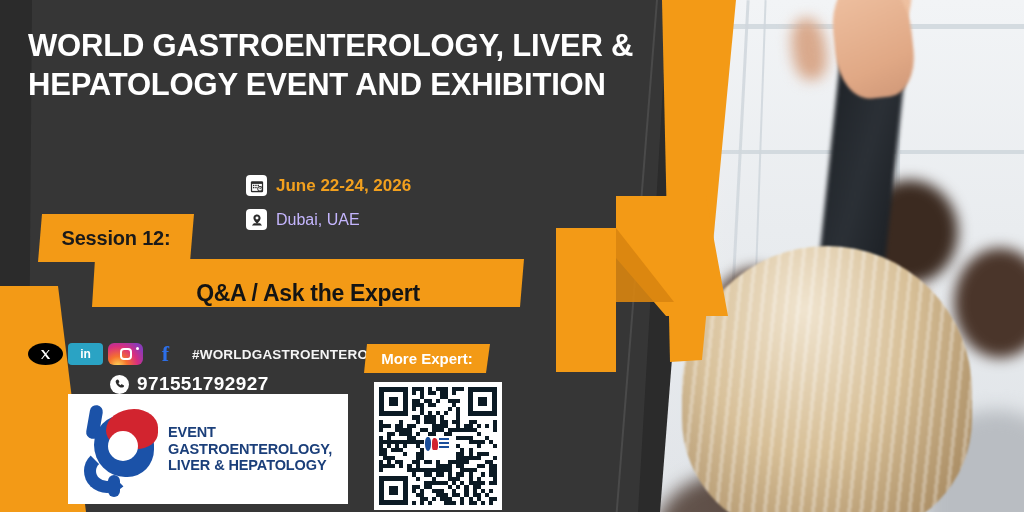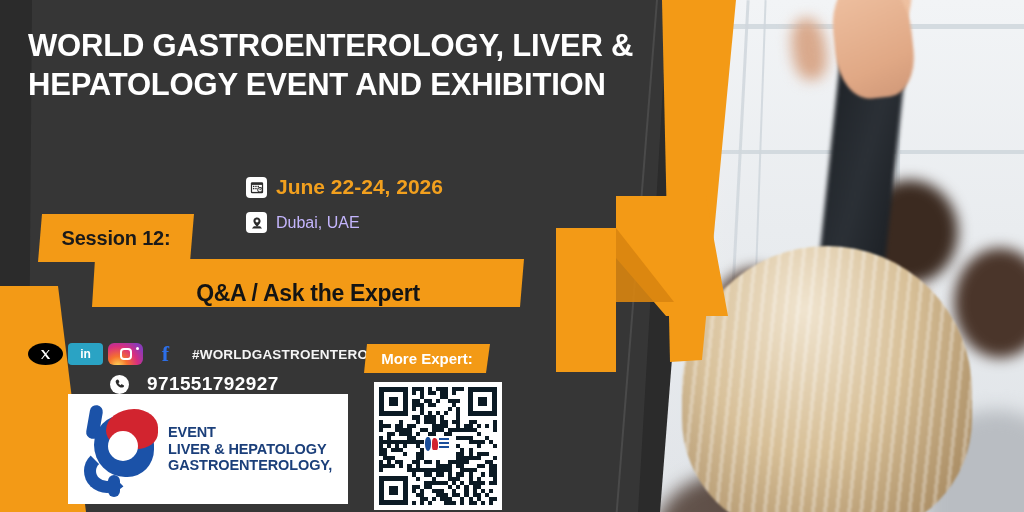--- a/index.html
+++ b/index.html
@@ -121,21 +121,21 @@
   }
 
   
   .meta { position:absolute; left:246px; top:175px; }
   .meta-row { display:flex; align-items:center; gap:9px; margin-bottom:13px; }
   .meta-ico {
     width:21px; height:21px; border-radius:4px; background:#ffffff;
     display:flex; align-items:center; justify-content:center; flex:0 0 auto;
   }
   .meta-ico svg { display:block; }
-  .meta-date { color:#f2a01e; font-size:21px; font-weight:bold; }
+  .meta-date { color:#f2a01e; font-size:17px; font-weight:bold; }
   .meta-loc  { color:#c4b5fd; font-size:16px; }
 
   
   .session-tag {
     position:absolute; left:38px; top:214px; width:156px; height:48px;
     background:#f39a16;
     clip-path:polygon(4px 0, 156px 0, 152px 48px, 0 48px);
     display:flex; align-items:center; justify-content:center;
   }
   .session-tag span { color:#1a1a1a; font-size:20px; font-weight:bold; letter-spacing:-.2px; }
@@ -154,21 +154,21 @@
   .s-x  { border-radius:50%; background:#000; color:#fff; font-size:13px; font-weight:bold; }
   .s-in { border-radius:4px; background:#2aa3c4; color:#fff; font-size:12px; font-weight:bold; }
   .s-ig { border-radius:6px; background:
             radial-gradient(circle at 28% 105%, #fdd85a 0%, #f5722e 28%, #d92e7f 58%, #8a3ab9 85%);
           position:relative; }
   .s-ig .ring { width:12px; height:12px; border:2px solid #fff; border-radius:4px; }
   .s-ig .dot { position:absolute; top:4px; right:4px; width:3px; height:3px; background:#fff; border-radius:50%; }
   .s-fb { color:#2d6fe8; font-size:22px; font-weight:bold; line-height:1; font-family:"Liberation Serif", serif; }
   .hashtag { color:#f5f5f5; font-size:13.5px; font-weight:bold; letter-spacing:.2px; margin-left:4px; }
 
-  .phone { position:absolute; left:110px; top:373px; display:flex; align-items:center; gap:18px; }
+  .phone { position:absolute; left:110px; top:373px; display:flex; align-items:center; gap:8px; }
   .phone-ico { width:19px; height:19px; border-radius:50%; background:#fff; display:flex; align-items:center; justify-content:center; }
   .phone-num { color:#ffffff; font-size:19px; font-weight:bold; letter-spacing:.4px; }
 
   
   .more-details {
     position:absolute; left:364px; top:344px; width:126px; height:29px;
     background:#f39a16;
     clip-path:polygon(3px 0, 126px 0, 122px 29px, 0 29px);
     display:flex; align-items:center; justify-content:center;
   }
@@ -668,18 +668,18 @@
     <div class="logo-mark">
       <div class="sh-duct"></div>
       <div class="sh-stomach"></div>
       <div class="sh-liver"></div>
       <div class="sh-inner"></div>
       <div class="sh-intestine"></div>
       <div class="sh-tail"></div>
     </div>
     <div class="logo-text">
       <span class="lt1">EVENT</span>
+      <span class="lt1">GASTROENTEROLOGY,</span>
       <span class="lt1">LIVER &amp; HEPATOLOGY</span>
-      <span class="lt1">GASTROENTEROLOGY,</span>
     </div>
   </div>
 
 </div>
 
 </body></html>

